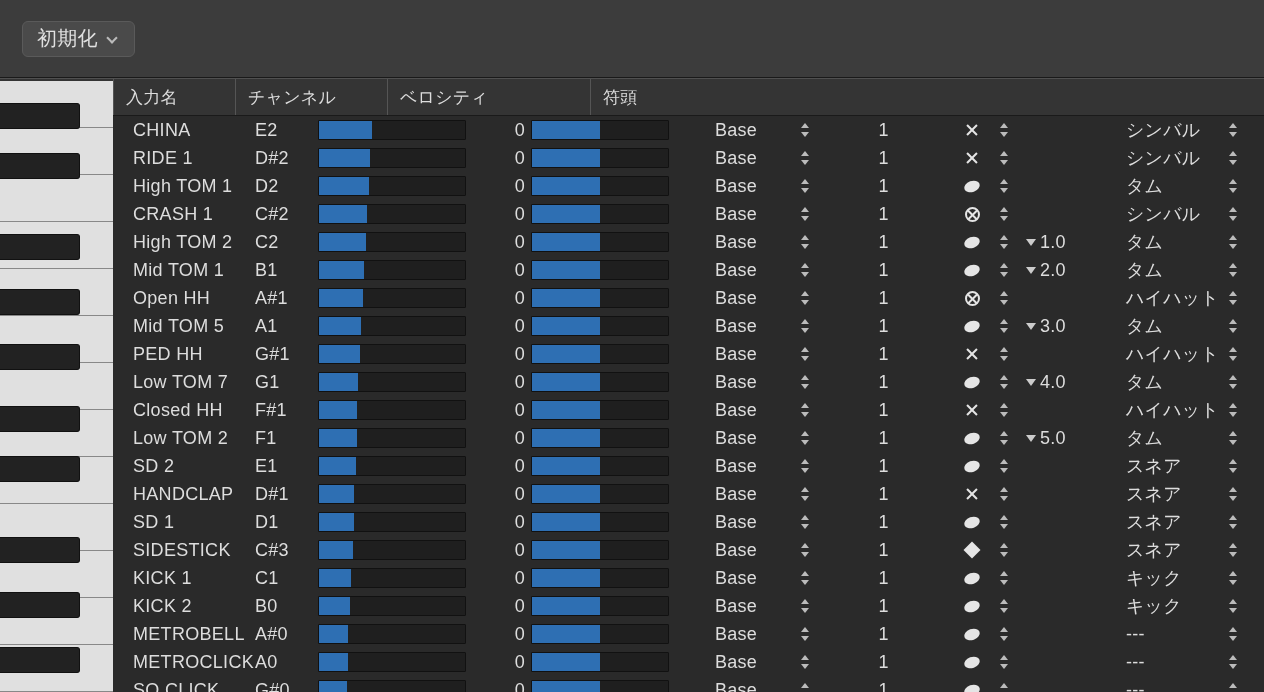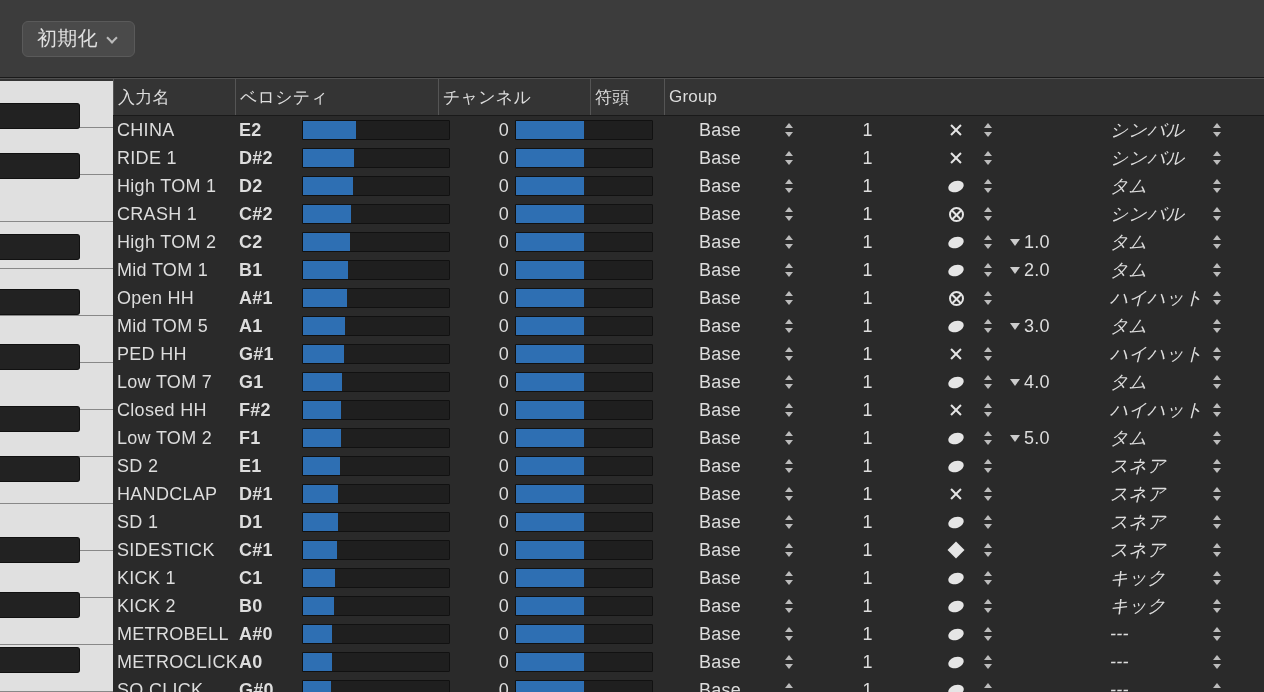--- a/index.html
+++ b/index.html
@@ -46,48 +46,48 @@
   
   .hdr{
     display:flex;
     height:36px;
     align-items:center;
     background:#343434;
     border-bottom:1px solid #1a1a1a;
     border-top:1px solid #505050;
     font-size:17px;color:#ddd;
   }
-  .hdr .cell{box-sizing:border-box;border-left:1px solid #555;height:100%;display:flex;align-items:center;padding-left:4px;}
+  .hdr .cell{box-sizing:border-box;border-left:1px solid #555;height:100%;display:flex;align-items:center;padding-left:12px;}
   .hdr .first{border-left:none;}
 
   
   .col-piano{width:113px;}
   .col-input{width:122px;}
   .col-note {width:65px;}
   .col-nbar {width:150px;}
   .col-vlbl {width:63px;justify-content:flex-end;padding-right:4px;}
   .col-vbar {width:140px;}
   .col-chan {width:130px;justify-content:center;}
   .col-chst {width:22px;}
   .col-cable{width:125px;justify-content:center;}
   .col-head {width:52px;justify-content:center;}
   .col-hst  {width:22px;}
   .col-pos  {width:102px;}
-  .col-grp  {width:105px;font-style:italic;}
+  .col-grp  {width:105px;}
   .col-gst  {width:22px;}
 
   
   .rows{position:relative;}
   .row{
     display:flex;height:28px;align-items:center;
-    font-size:18px;color:#ddd;
+    font-size:18px;color:#ddd;margin-left:16px;
   }
   .row .c{box-sizing:border-box;height:100%;display:flex;align-items:center;}
   .c.col-input{padding-left:4px;white-space:nowrap;letter-spacing:.3px;}
-  .c.col-note{padding-left:4px;font-weight:bold;}
+  .c.col-note{padding-left:4px;}
   .c.col-nbar{padding-left:2px;}
   .c.col-vlbl{justify-content:flex-end;padding-right:4px;}
   .c.col-vbar{padding-left:2px;}
   .c.col-chan{padding-left:4px;}
   .c.col-cable{justify-content:center;}
   .c.col-head{justify-content:center;}
   .c.col-pos{padding-left:6px;}
   .c.col-grp{padding-left:4px;white-space:nowrap;}
 
   .bar-wrap{
@@ -148,24 +148,23 @@
 <div class="toolbar">
   <div class="init-btn">
     <span>初期化</span>
     <span class="chev-down"></span>
   </div>
 </div>
 
 <div class="hdr">
   <div class="cell first col-piano"></div>
   <div class="cell col-input">入力名</div>
+  <div class="cell" style="width:152px">チャンネル</div>
   <div class="cell" style="width:203px">ベロシティ</div>
-  <div class="cell" style="width:152px">チャンネル</div>
   <div class="cell" style="width:74px">符頭</div>
-  <div class="cell" style="width:130px">Group</div>
 </div>
 
 <div class="piano">
     <div class="wkey" style="top: -33px;"></div>
     <div class="wkey" style="top: 14px;"></div>
     <div class="wkey" style="top: 61px;"></div>
     <div class="wkey" style="top: 108px;"></div>
     <div class="wkey" style="top: 155px;"></div>
     <div class="wkey" style="top: 202px;"></div>
     <div class="wkey" style="top: 249px;"></div>
@@ -669,21 +668,21 @@
         <span class="stepper"></span>
       </div>
   </div>
 
   <div class="row">
     <div class="c col-piano"></div>
     <div class="c col-input">
         <span>Closed HH</span>
       </div>
     <div class="c col-note">
-        <span>F#2</span>
+        <span>F#1</span>
       </div>
     <div class="c col-nbar">
       <div class="bar-wrap">
           <div class="bar-fill" style="width: 26%;"></div>
         </div>
     </div>
     <div class="c col-vlbl">
         <span>0</span>
       </div>
     <div class="c col-vbar">
@@ -907,21 +906,21 @@
         <span class="stepper"></span>
       </div>
   </div>
 
   <div class="row">
     <div class="c col-piano"></div>
     <div class="c col-input">
         <span>SIDESTICK</span>
       </div>
     <div class="c col-note">
-        <span>C#1</span>
+        <span>C#3</span>
       </div>
     <div class="c col-nbar">
       <div class="bar-wrap">
           <div class="bar-fill" style="width: 23%;"></div>
         </div>
     </div>
     <div class="c col-vlbl">
         <span>0</span>
       </div>
     <div class="c col-vbar">

